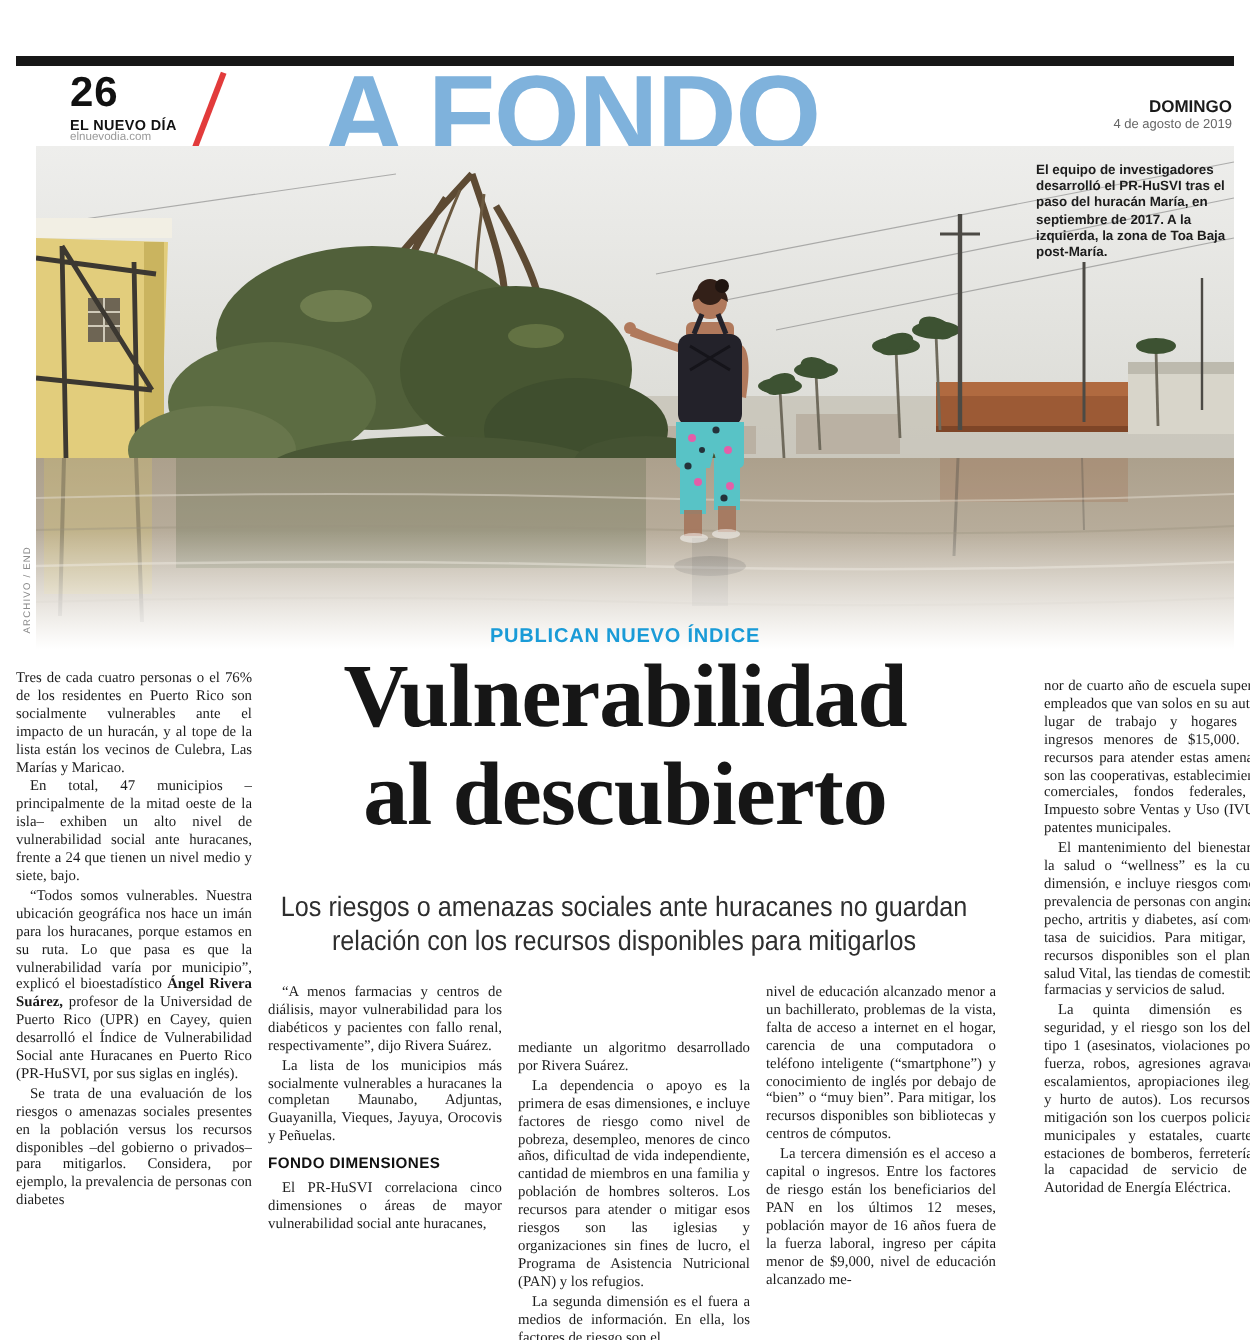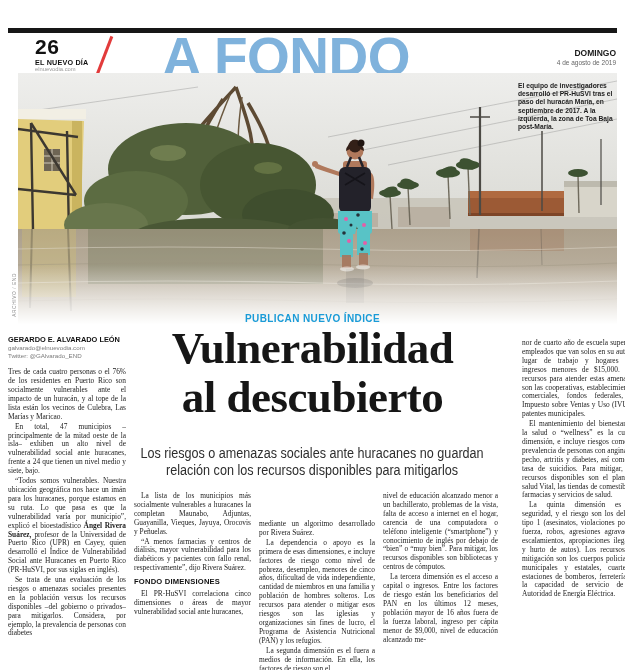--- a/index.html
+++ b/index.html
@@ -222,34 +222,29 @@
     </svg>
     <div class="caption">El equipo de investigadores desarrolló el PR-HuSVI tras el paso del huracán María, en septiembre de 2017. A la izquierda, la zona de Toa Baja post-María.</div>
     <div class="credit">ARCHIVO / END</div>
   </div>
 
   <div class="kicker">PUBLICAN NUEVO ÍNDICE</div>
   <h1 class="headline"><span>Vulnerabilidad</span><br><span>al descubierto</span></h1>
   <div class="deck">Los riesgos o amenazas sociales ante huracanes no guardan relación con los recursos disponibles para mitigarlos</div>
 
   <div class="col col1">
-    <div class="byline">
-      <div class="author">GERARDO E. ALVARADO LEÓN</div>
-      <div class="bymeta">galvarado@elnuevodia.com</div>
-      <div class="bymeta">Twitter: @GAlvarado_END</div>
-    </div>
     <p>Tres de cada cuatro personas o el 76% de los residentes en Puerto Rico son socialmente vulnerables ante el impacto de un huracán, y al tope de la lista están los vecinos de Culebra, Las Marías y Maricao.</p>
     <p class="ind">En total, 47 municipios –principalmente de la mitad oeste de la isla– exhiben un alto nivel de vulnerabilidad social ante huracanes, frente a 24 que tienen un nivel medio y siete, bajo.</p>
     <p class="ind"><span>“Todos somos vulnerables. Nuestra ubicación geográfica nos hace un imán para los huracanes, porque estamos en su ruta. Lo que pasa es que la vulnerabilidad varía por municipio”, explicó el bioestadístico </span><b>Ángel Rivera Suárez,</b><span> profesor de la Universidad de Puerto Rico (UPR) en Cayey, quien desarrolló el Índice de Vulnerabilidad Social ante Huracanes en Puerto Rico (PR-HuSVI, por sus siglas en inglés).</span></p>
     <p class="ind">Se trata de una evaluación de los riesgos o amenazas sociales presentes en la población versus los recursos disponibles –del gobierno o privados– para mitigarlos. Considera, por ejemplo, la prevalencia de personas con diabetes</p>
   </div>
 
   <div class="col col2">
+    <p class="ind">“A menos farmacias y centros de diálisis, mayor vulnerabilidad para los diabéticos y pacientes con fallo renal, respectivamente”, dijo Rivera Suárez.</p>
     <p class="ind">La lista de los municipios más socialmente vulnerables a huracanes la completan Maunabo, Adjuntas, Guayanilla, Vieques, Jayuya, Orocovis y Peñuelas.</p>
-    <p class="ind">“A menos farmacias y centros de diálisis, mayor vulnerabilidad para los diabéticos y pacientes con fallo renal, respectivamente”, dijo Rivera Suárez.</p>
     <p class="subhead">FONDO DIMENSIONES</p>
     <p class="ind">El PR-HuSVI correlaciona cinco dimensiones o áreas de mayor vulnerabilidad social ante huracanes,</p>
   </div>
 
   <div class="col col3">
     <p>mediante un algoritmo desarrollado por Rivera Suárez.</p>
     <p class="ind">La dependencia o apoyo es la primera de esas dimensiones, e incluye factores de riesgo como nivel de pobreza, desempleo, menores de cinco años, dificultad de vida independiente, cantidad de miembros en una familia y población de hombres solteros. Los recursos para atender o mitigar esos riesgos son las iglesias y organizaciones sin fines de lucro, el Programa de Asistencia Nutricional (PAN) y los refugios.</p>
     <p class="ind">La segunda dimensión es el fuera a medios de información. En ella, los factores de riesgo son el</p>
   </div>
 

